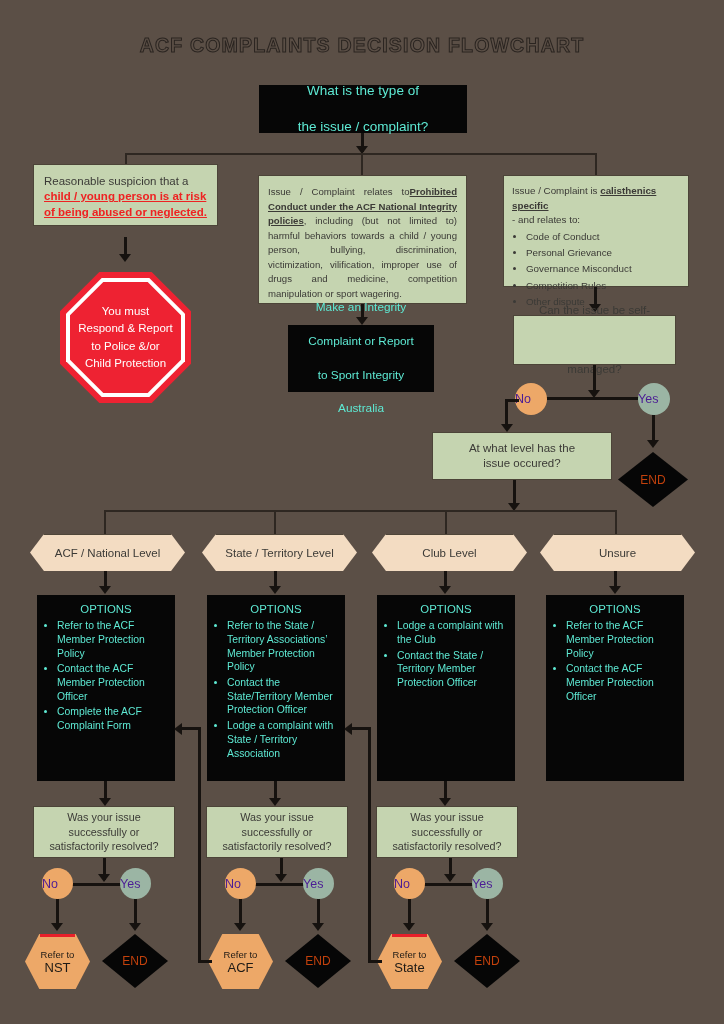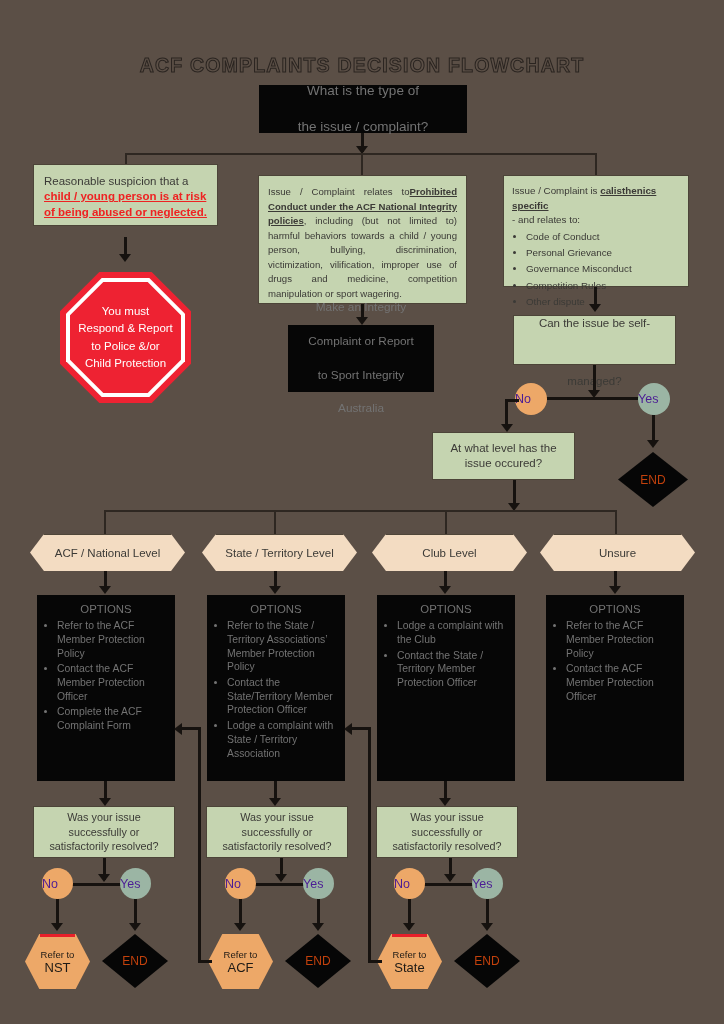--- a/index.html
+++ b/index.html
@@ -16,29 +16,28 @@
   
   #title {
     left: 0; top: 34px; width: 724px;
     text-align: center;
     font-size: 19.5px;
     font-weight: 700;
     letter-spacing: 1.2px;
     color: transparent;
     -webkit-text-stroke: 1px #2a2420;
     text-shadow: 0 0 0 rgba(0,0,0,0);
-    margin-top: 20px;
   }
 
   
   .node { position: absolute; display: flex; align-items: center; justify-content: center; }
 
   .blackbox {
     background: #060606;
-    color: #737373;
+    color: #5eead4;
     text-align: center;
     line-height: 1.32;
     gap: 18px;
   }
 
   .greenbox {
     background: #c5d4b0;
     border: 1px solid #4c4438;
     color: #3b3a36;
     line-height: 1.34;
@@ -201,21 +200,21 @@
       <li>Personal Grievance</li>
       <li>Governance Misconduct</li>
       <li>Competition Rules</li>
       <li>Other dispute</li>
     </ul>
   </div>
 
   <div class="ln lnv" style="left:594px; top:287px; height:22px;"></div>
   <div class="arrowdn" style="left:589px; top:304px;"></div>
 
-  <div class="greenbox abs" style="left:513px; top:315px; width:163px; height:50px; display:flex; flex-direction:column; align-items:center; justify-content:flex-start; font-size:11.5px;gap:43px;">
+  <div class="greenbox abs" style="left:513px; top:315px; width:163px; height:50px; display:flex; flex-direction:column; align-items:center; justify-content:center; font-size:11.5px;gap:43px;">
     <span>Can the issue be self-</span>
     <span>managed?</span>
   </div>
 
   <div class="ln lnv" style="left:593px; top:365px; height:29px;"></div>
   <div class="arrowdn" style="left:588px; top:390px;"></div>
   <div class="ln lnh" style="left:531px; top:397px; width:124px;"></div>
 
   <div class="circ abs circ-no" style="left:515px; top:383px; width:32px; height:32px;">
     <span>No</span>
@@ -227,21 +226,21 @@
   <div class="ln lnv" style="left:505px; top:399px; height:28px;"></div>
   <div class="ln lnh" style="left:505px; top:399px; width:14px;"></div>
   <div class="arrowdn" style="left:501px; top:424px;"></div>
 
   <div class="ln lnv" style="left:652px; top:415px; height:30px;"></div>
   <div class="arrowdn" style="left:647px; top:440px;"></div>
   <div class="diamond abs" style="left:618px; top:452px; width:70px; height:55px; font-size:12px;">
     <span>END</span>
   </div>
 
-  <div class="greenbox abs" style="left:432px; top:432px; width:143px; height:48px; display:flex; flex-direction:column; align-items:center; justify-content:center; font-size:11.5px;">
+  <div class="greenbox abs" style="left:432px; top:432px; width:180px; height:48px; display:flex; flex-direction:column; align-items:center; justify-content:center; font-size:11.5px;">
     <span>At what level has the</span>
     <span>issue occured?</span>
   </div>
 
   <div class="ln lnv" style="left:513px; top:480px; height:27px;"></div>
   <div class="arrowdn" style="left:508px; top:503px;"></div>
 
   <div class="bar barh" style="left:104px; top:510px; width:513px;"></div>
   <div class="bar barv" style="left:104px; top:510px; height:26px;"></div>
   <div class="bar barv" style="left:274px; top:510px; height:26px;"></div>

